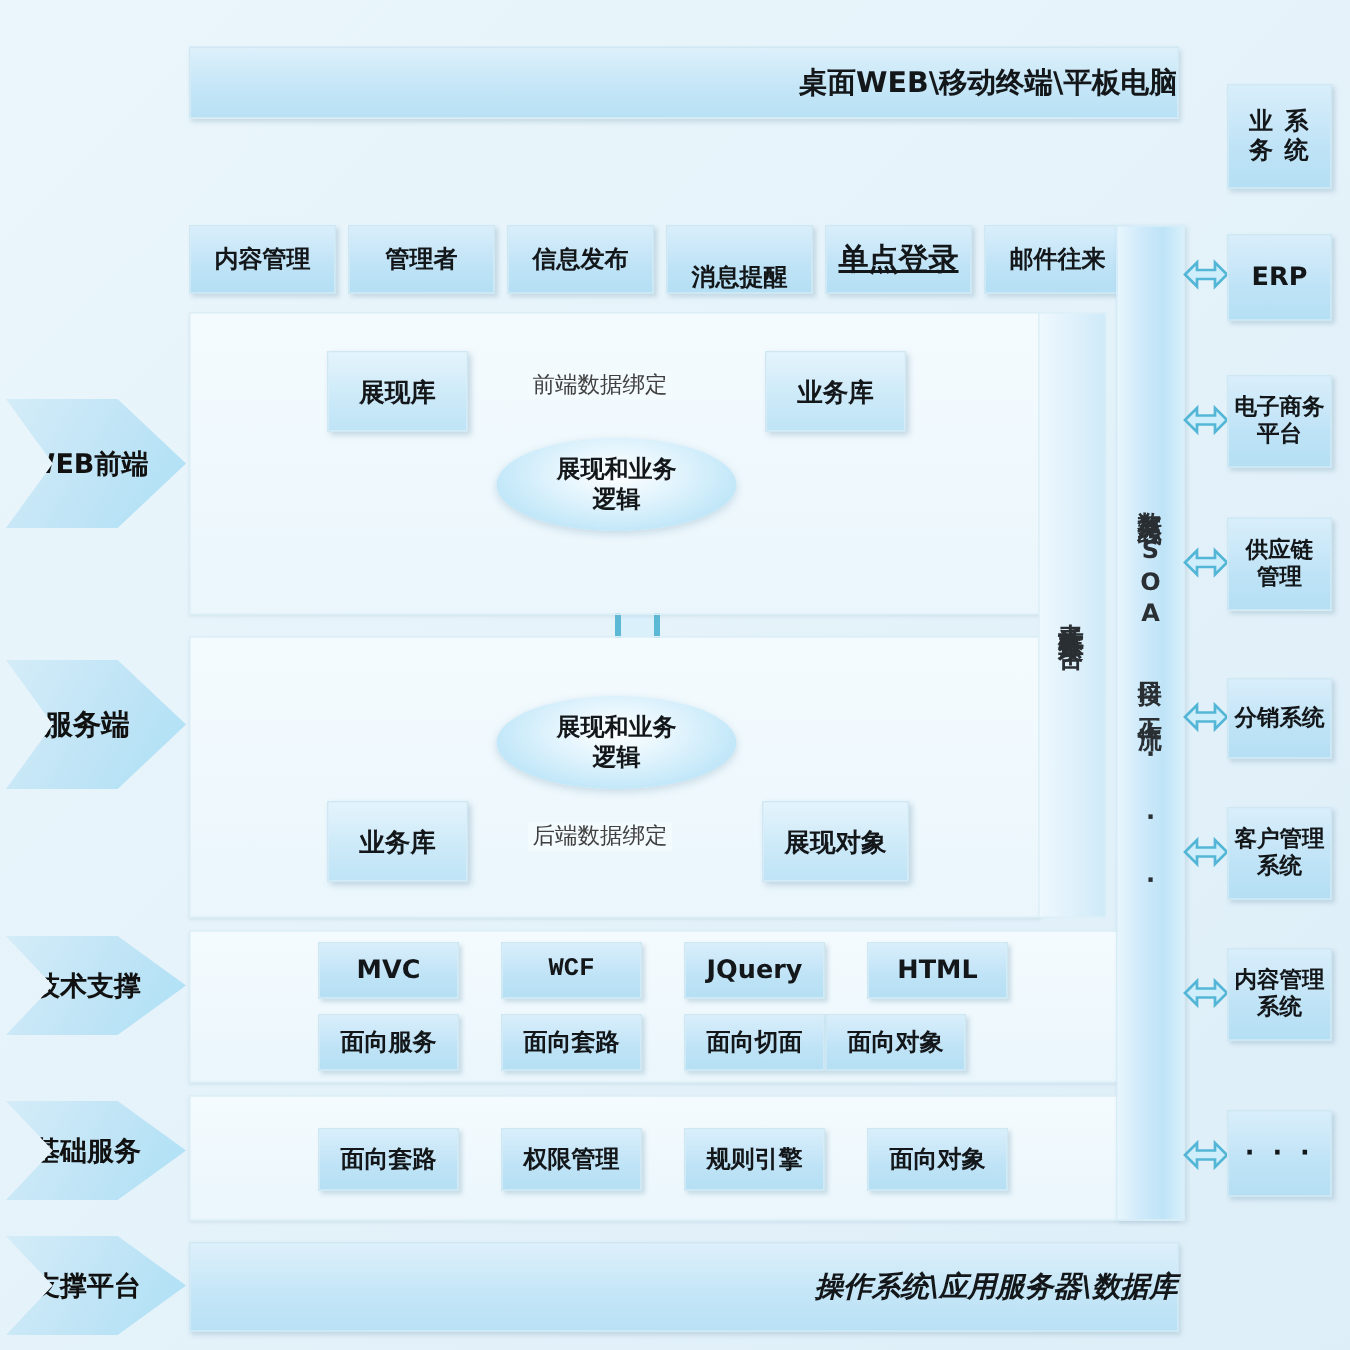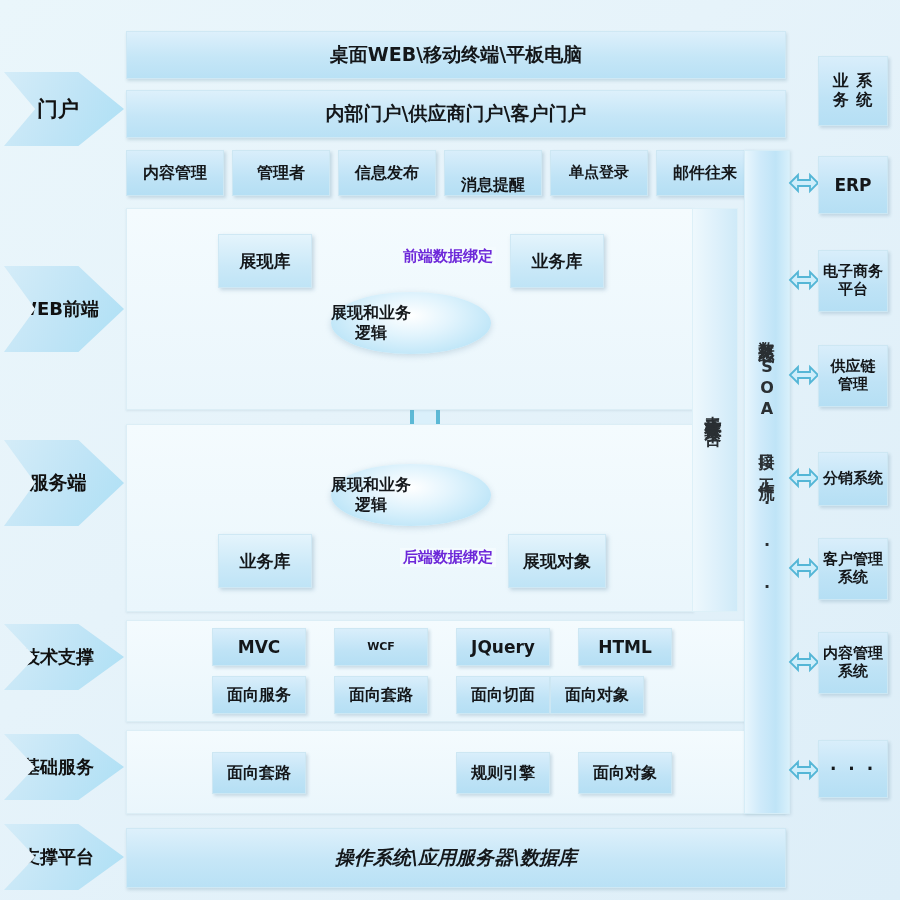--- a/index.html
+++ b/index.html
@@ -15,21 +15,21 @@
     position:absolute;
     background:linear-gradient(180deg,#f4fbfe 0%,#eaf6fc 100%);
     border:1px solid #dceef6;
     box-shadow:0 1px 2px rgba(120,160,180,.18);
   }
   .barbox{
     position:absolute;
     background:linear-gradient(180deg,#ddf0fb 0%,#c5e6f7 55%,#b9e1f5 100%);
     border:1px solid #cfe8f4;
     box-shadow:1px 2px 3px rgba(120,160,180,.30);
-    display:flex;align-items:center;justify-content:center;
+    display:flex;align-items:center;justify-content:flex-end;
     font-weight:bold;
     color:#14171a;
   }
   .chip{
     position:absolute;
     background:linear-gradient(180deg,#d9eefb 0%,#bfe3f6 60%,#b5dff4 100%);
     border:1px solid #cde7f3;
     box-shadow:2px 2px 3px rgba(120,160,180,.32);
     display:flex;align-items:center;justify-content:center;
     text-align:center;line-height:1.18;
@@ -40,21 +40,21 @@
     background:linear-gradient(180deg,#e4f4fc 0%,#cbe9f8 60%,#bfe4f6 100%);
     border:1px solid #cfe8f4;
     box-shadow:2px 2px 4px rgba(110,150,175,.35);
     display:flex;align-items:center;justify-content:center;
     font-weight:bold;color:#14171a;
   }
   .ellipse{
     position:absolute;border-radius:50%;
     background:radial-gradient(ellipse at 50% 38%,#ffffff 0%,#e2f4fd 36%,#bfe6f8 75%,#aadff5 100%);
     box-shadow:0 2px 6px rgba(110,150,175,.30);
-    display:flex;align-items:center;
+    display:flex;align-items:center;justify-content:center;
     text-align:center;line-height:1.22;
     font-weight:bold;color:#14171a;
   }
 
   
   .chev{
     position:absolute;
     background:linear-gradient(120deg,#d4ecf8 0%,#bfe4f6 55%,#ade0f5 100%);
     clip-path:polygon(0 0, 62% 0, 100% 50%, 62% 100%, 0 100%, 26% 50%);
     display:flex;align-items:center;justify-content:center;
@@ -83,25 +83,24 @@
     position:absolute;
     background:linear-gradient(90deg,#eef8fd 0%,#dff1fb 50%,#cfeaf8 100%);
     border:1px solid #ddf0f8;
   }
 
   
   #wires{position:absolute;left:0;top:0;width:900px;height:900px;pointer-events:none;}
 
   .edgelabel{
     position:absolute;
-    font-weight:bold;color:#6d28d9;
+    font-weight:normal;color:#404040;
     background:rgba(244,251,254,.92);
     padding:0 3px;
     white-space:nowrap;
-    margin-left:48px;
   }
 
   
   .dbl{position:absolute;}
 </style>
 </head>
 <body>
 
 <div id="stage">
 
@@ -131,59 +130,53 @@
 
     <path d="M425,358 L451,382 L437,382 L437,392 L413,392 L413,382 L399,382 Z" fill="#daf0fb" stroke="#5cb9d6" stroke-width="2"></path>
 
     <rect x="413" y="390" width="24" height="62" fill="#daf0fb" stroke="#5cb9d6" stroke-width="2"></rect>
 
     <path d="M425,480 L399,456 L413,456 L413,446 L437,446 L437,456 L451,456 Z" fill="#daf0fb" stroke="#5cb9d6" stroke-width="2"></path>
 
     <path d="M411,388 L411,388" fill="none"></path>
   </svg>
 
-  <div class="chev" style="left:4px;top:72px;width:120px;height:74px;font-size:21px;">
-    <span>门户</span>
-  </div>
   <div class="chev" style="left:4px;top:266px;width:120px;height:86px;font-size:18px;">
     <span>WEB前端</span>
   </div>
   <div class="chev" style="left:4px;top:440px;width:120px;height:86px;font-size:19px;">
     <span>服务端</span>
   </div>
   <div class="chev" style="left:4px;top:624px;width:120px;height:66px;font-size:18px;">
     <span>技术支撑</span>
   </div>
   <div class="chev" style="left:4px;top:734px;width:120px;height:66px;font-size:18px;">
     <span>基础服务</span>
   </div>
   <div class="chev" style="left:4px;top:824px;width:120px;height:66px;font-size:18px;">
     <span>支撑平台</span>
   </div>
 
   <div class="barbox" style="left:126px;top:31px;width:658px;height:46px;font-size:19px;">
     <span>桌面WEB\移动终端\平板电脑</span>
   </div>
-  <div class="barbox" style="left:126px;top:90px;width:658px;height:46px;font-size:19px;">
-    <span>内部门户\供应商门户\客户门户</span>
-  </div>
 
   <div class="chip" style="left:126px;top:150px;width:96px;height:44px;font-size:16px;">
     <span>内容管理</span>
   </div>
   <div class="chip" style="left:232px;top:150px;width:96px;height:44px;font-size:16px;">
     <span>管理者</span>
   </div>
   <div class="chip" style="left:338px;top:150px;width:96px;height:44px;font-size:16px;">
     <span>信息发布</span>
   </div>
   <div class="chip" style="left:444px;top:150px;width:96px;height:44px;font-size:16px;align-items:flex-end;">
     <span>消息提醒</span>
   </div>
-  <div class="chip" style="left:550px;top:150px;width:96px;height:44px;font-size:15px;">
+  <div class="chip" style="left:550px;top:150px;width:96px;height:44px;font-size:20px;text-decoration:underline;">
     <span>单点登录</span>
   </div>
   <div class="chip" style="left:656px;top:150px;width:96px;height:44px;font-size:16px;">
     <span>邮件往来</span>
   </div>
 
   <div class="band" style="left:126px;top:208px;width:566px;height:200px;"></div>
 
   <div class="nodebox" style="left:218px;top:234px;width:92px;height:52px;font-size:17px;">
     <span>展现库</span>
@@ -221,21 +214,21 @@
   </div>
   <div class="edgelabel" style="left:352px;top:548px;font-size:15px;">
     <span>后端数据绑定</span>
   </div>
 
   <div class="band" style="left:126px;top:620px;width:658px;height:100px;"></div>
 
   <div class="chip" style="left:212px;top:628px;width:92px;height:36px;font-size:17px;">
     <span>MVC</span>
   </div>
-  <div class="chip" style="left:334px;top:628px;width:92px;height:36px;font-size:11px;">
+  <div class="chip" style="left:334px;top:628px;width:92px;height:36px;font-size:17px;font-family:Liberation Mono, monospace;">
     <span>WCF</span>
   </div>
   <div class="chip" style="left:456px;top:628px;width:92px;height:36px;font-size:17px;">
     <span>JQuery</span>
   </div>
   <div class="chip" style="left:578px;top:628px;width:92px;height:36px;font-size:17px;">
     <span>HTML</span>
   </div>
 
   <div class="chip" style="left:212px;top:676px;width:92px;height:36px;font-size:16px;">
@@ -248,20 +241,23 @@
     <span>面向切面</span>
   </div>
   <div class="chip" style="left:550px;top:676px;width:92px;height:36px;font-size:16px;">
     <span>面向对象</span>
   </div>
 
   <div class="band" style="left:126px;top:730px;width:658px;height:82px;"></div>
 
   <div class="chip" style="left:212px;top:752px;width:92px;height:40px;font-size:16px;">
     <span>面向套路</span>
+  </div>
+  <div class="chip" style="left:334px;top:752px;width:92px;height:40px;font-size:16px;">
+    <span>权限管理</span>
   </div>
   <div class="chip" style="left:456px;top:752px;width:92px;height:40px;font-size:16px;">
     <span>规则引擎</span>
   </div>
   <div class="chip" style="left:578px;top:752px;width:92px;height:40px;font-size:16px;">
     <span>面向对象</span>
   </div>
 
   <div class="barbox" style="left:126px;top:828px;width:658px;height:58px;font-size:19px;font-style:italic;">
     <span>操作系统\应用服务器\数据库</span>

